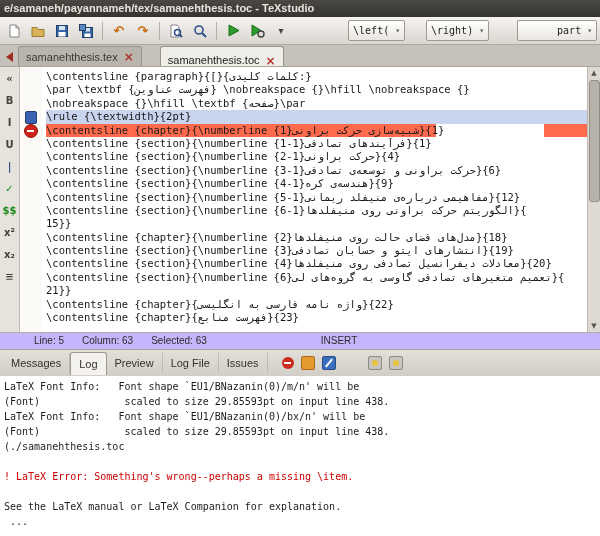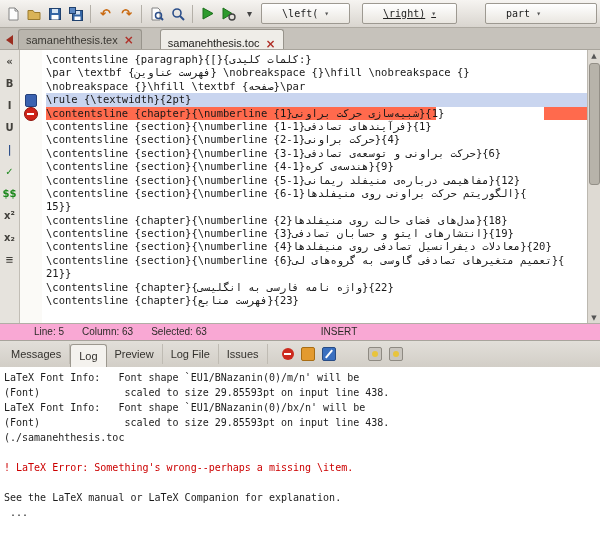--- a/index.html
+++ b/index.html
@@ -13,21 +13,21 @@
 
   
   .toolbar{height:27px;flex:0 0 27px;background:linear-gradient(#f6f4f1,#d9d5cf);
     border-bottom:1px solid #aeaaa2;display:flex;align-items:center;padding:0 3px;gap:2px;}
   .tbtn{width:22px;height:22px;border:1px solid transparent;border-radius:3px;background:transparent;
     display:flex;align-items:center;justify-content:center;padding:0;font:bold 13px "DejaVu Sans",sans-serif;}
   .tsep{width:1px;height:18px;background:#b4b0a8;margin:0 3px;}
   .undo{color:#c96a12;} .redo{color:#c96a12;} .caretbtn{color:#444;font-size:10px;}
   .combo{height:19px;border:1px solid #9d9991;border-radius:2px;background:linear-gradient(#ffffff,#e9e6e0);
     display:flex;align-items:center;font:10px "DejaVu Sans Mono",monospace;color:#222;
-    padding:0 20px;gap:6px;white-space:nowrap;}
+    padding:0 4px;gap:6px;white-space:nowrap;justify-content:flex-end;}
   .combo .car{font-size:8px;color:#555;}
   .spacer{margin-left:auto;}
 
   
   .tabbar{height:21px;flex:0 0 21px;background:#c6c2bb;display:flex;align-items:flex-end;
     border-bottom:1px solid #a8a49c;padding-left:2px;}
   .navback{width:16px;height:18px;display:flex;align-items:center;justify-content:center;}
   .tab{height:19px;display:flex;align-items:center;gap:6px;padding:0 7px;
     font:11px "Liberation Sans",sans-serif;color:#3a3833;background:#b9b5ad;
     border:1px solid #98948c;border-bottom:none;border-radius:3px 3px 0 0;margin-right:18px;}
@@ -52,21 +52,21 @@
   .eline{height:13.4px;white-space:pre;}
   .eline.cur{background:#c9d5ef;}
   .eline.sel{background:linear-gradient(90deg,#ff6a4d 0 72%,#ffffff 72% 92%,#ff6a4d 92% 100%);}
   .scroll{flex:0 0 12px;background:#dedad3;border-left:1px solid #bcb8b0;position:relative;
     display:flex;flex-direction:column;justify-content:space-between;align-items:center;}
   .sbtn{font:7px "DejaVu Sans",sans-serif;color:#555;height:11px;display:flex;align-items:center;}
   .sthumb{position:absolute;left:1px;top:13px;width:9px;height:120px;background:#b7b3aa;
     border:1px solid #938f87;border-radius:3px;}
 
   
-  .status{height:16px;flex:0 0 16px;background:#f9a8d4;border-top:1px solid #b2aea6;
+  .status{height:16px;flex:0 0 16px;background:#c4b5fd;border-top:1px solid #b2aea6;
     font:10px/15px "Liberation Sans",sans-serif;color:#2c2b28;display:flex;gap:18px;
     padding-left:34px;}
   .status .mode{margin-left:96px;}
 
   
   .pheader{height:26px;flex:0 0 26px;background:linear-gradient(#e2dfd9,#d2cec7);
     border-top:1px solid #a8a49c;display:flex;align-items:center;padding-left:3px;}
   .ptab{height:20px;display:flex;align-items:center;padding:0 8px;
     font:11px "Liberation Sans",sans-serif;color:#33312d;border-right:1px solid #bfbbb3;}
   .ptab.active{background:#f4f2ee;border:1px solid #9c988f;border-radius:3px 3px 0 0;
@@ -86,20 +86,23 @@
   .logarea{flex:1 1 auto;background:#fff;overflow:hidden;
     font:10px/15px "DejaVu Sans Mono",monospace;color:#1c1c1c;padding:3px 0 0 4px;}
   .lline{white-space:pre;height:15px;}
   .lline.err{color:#cc0000;}
 </style>
 </head>
 <body>
 
 <div id="app">
 
+  <div class="titlebar">
+    <span>e/samaneh/payannameh/tex/samanehthesis.toc - TeXstudio</span>
+  </div>
 
   <div class="toolbar">
     <button class="tbtn">
       <svg width="14" height="14">
           <path d="M3 1h6l3 3v9H3z" fill="#fdfdfd" stroke="#848484"></path>
           <path d="M9 1v3h3" fill="none" stroke="#848484"></path>
         </svg>
     </button>
     <button class="tbtn">
       <svg width="14" height="14">
@@ -155,21 +158,21 @@
         </svg>
     </button>
     <button class="tbtn caretbtn">
         <span>▾</span>
       </button>
 
     <div class="combo spacer">
       <span>\left(</span>
       <span class="car">▾</span>
     </div>
-    <div class="combo" style="margin-left:10px;text-decoration:underline;">
+    <div class="combo" style="margin-left:19px;">
       <span>\right)</span>
       <span class="car">▾</span>
     </div>
     <div class="combo" style="margin-left:26px;min-width:70px;">
       <span>part</span>
       <span class="car">▾</span>
     </div>
   </div>
 
   <div class="tabbar">

